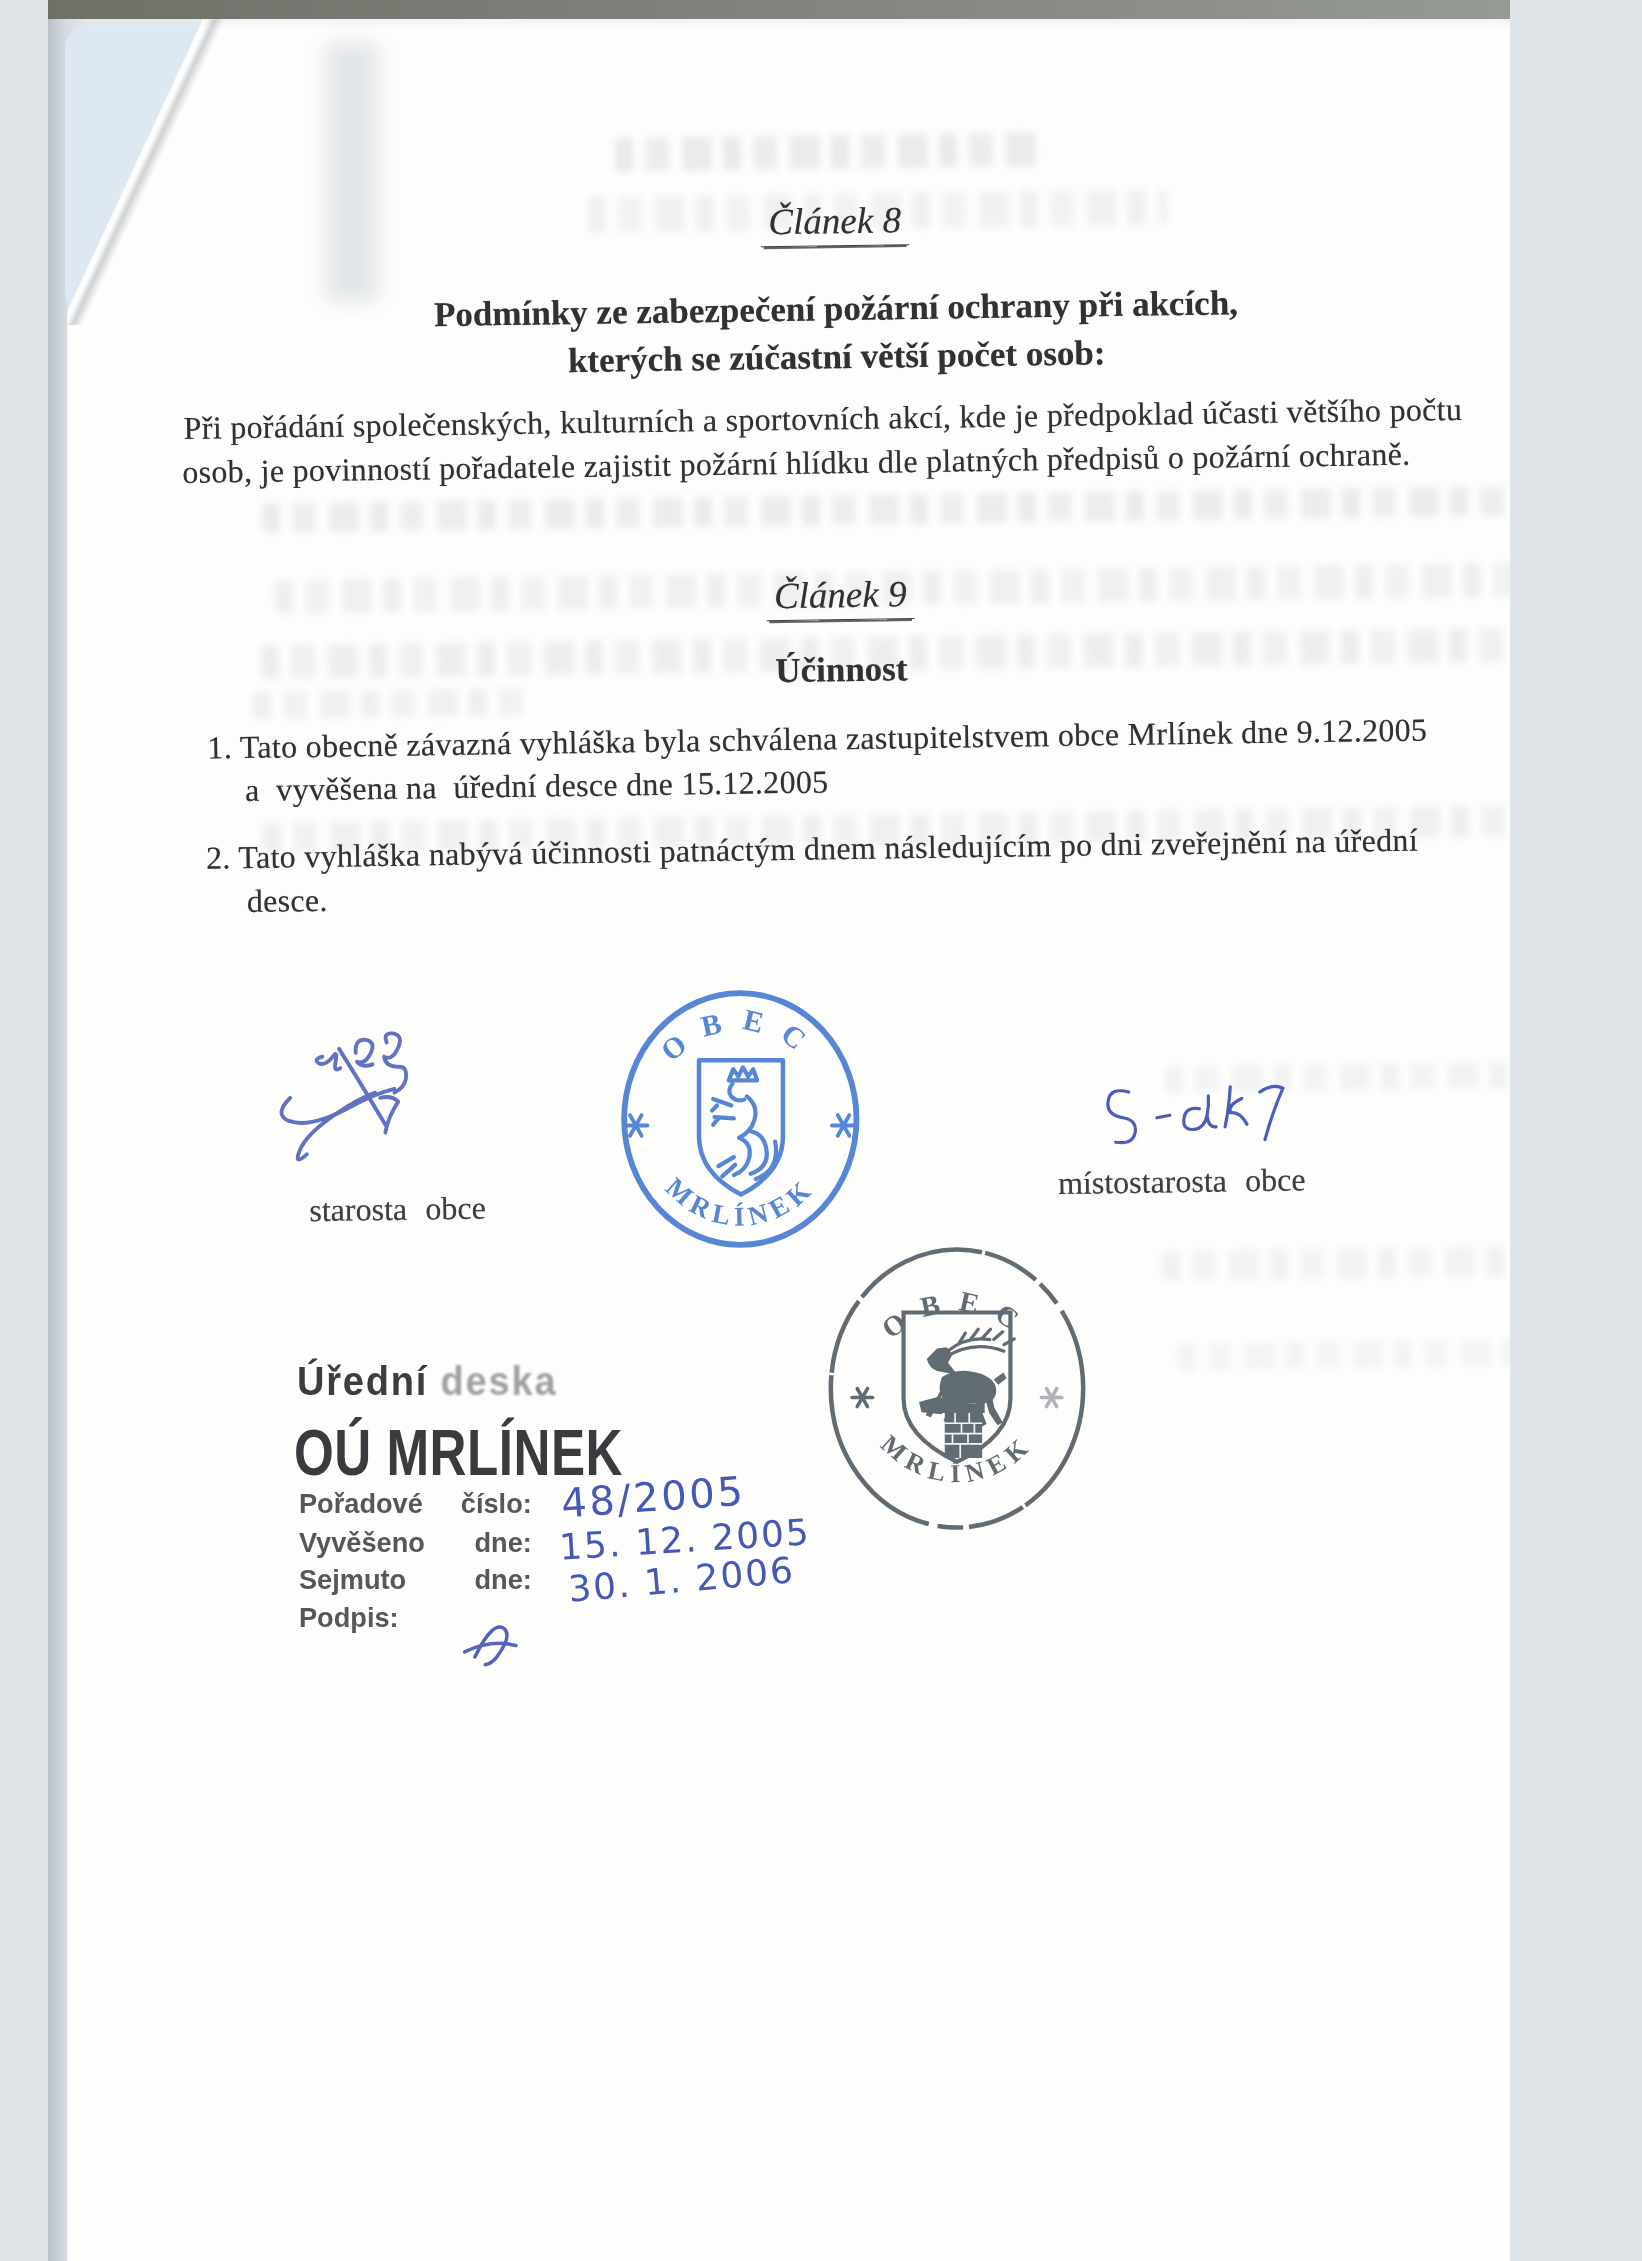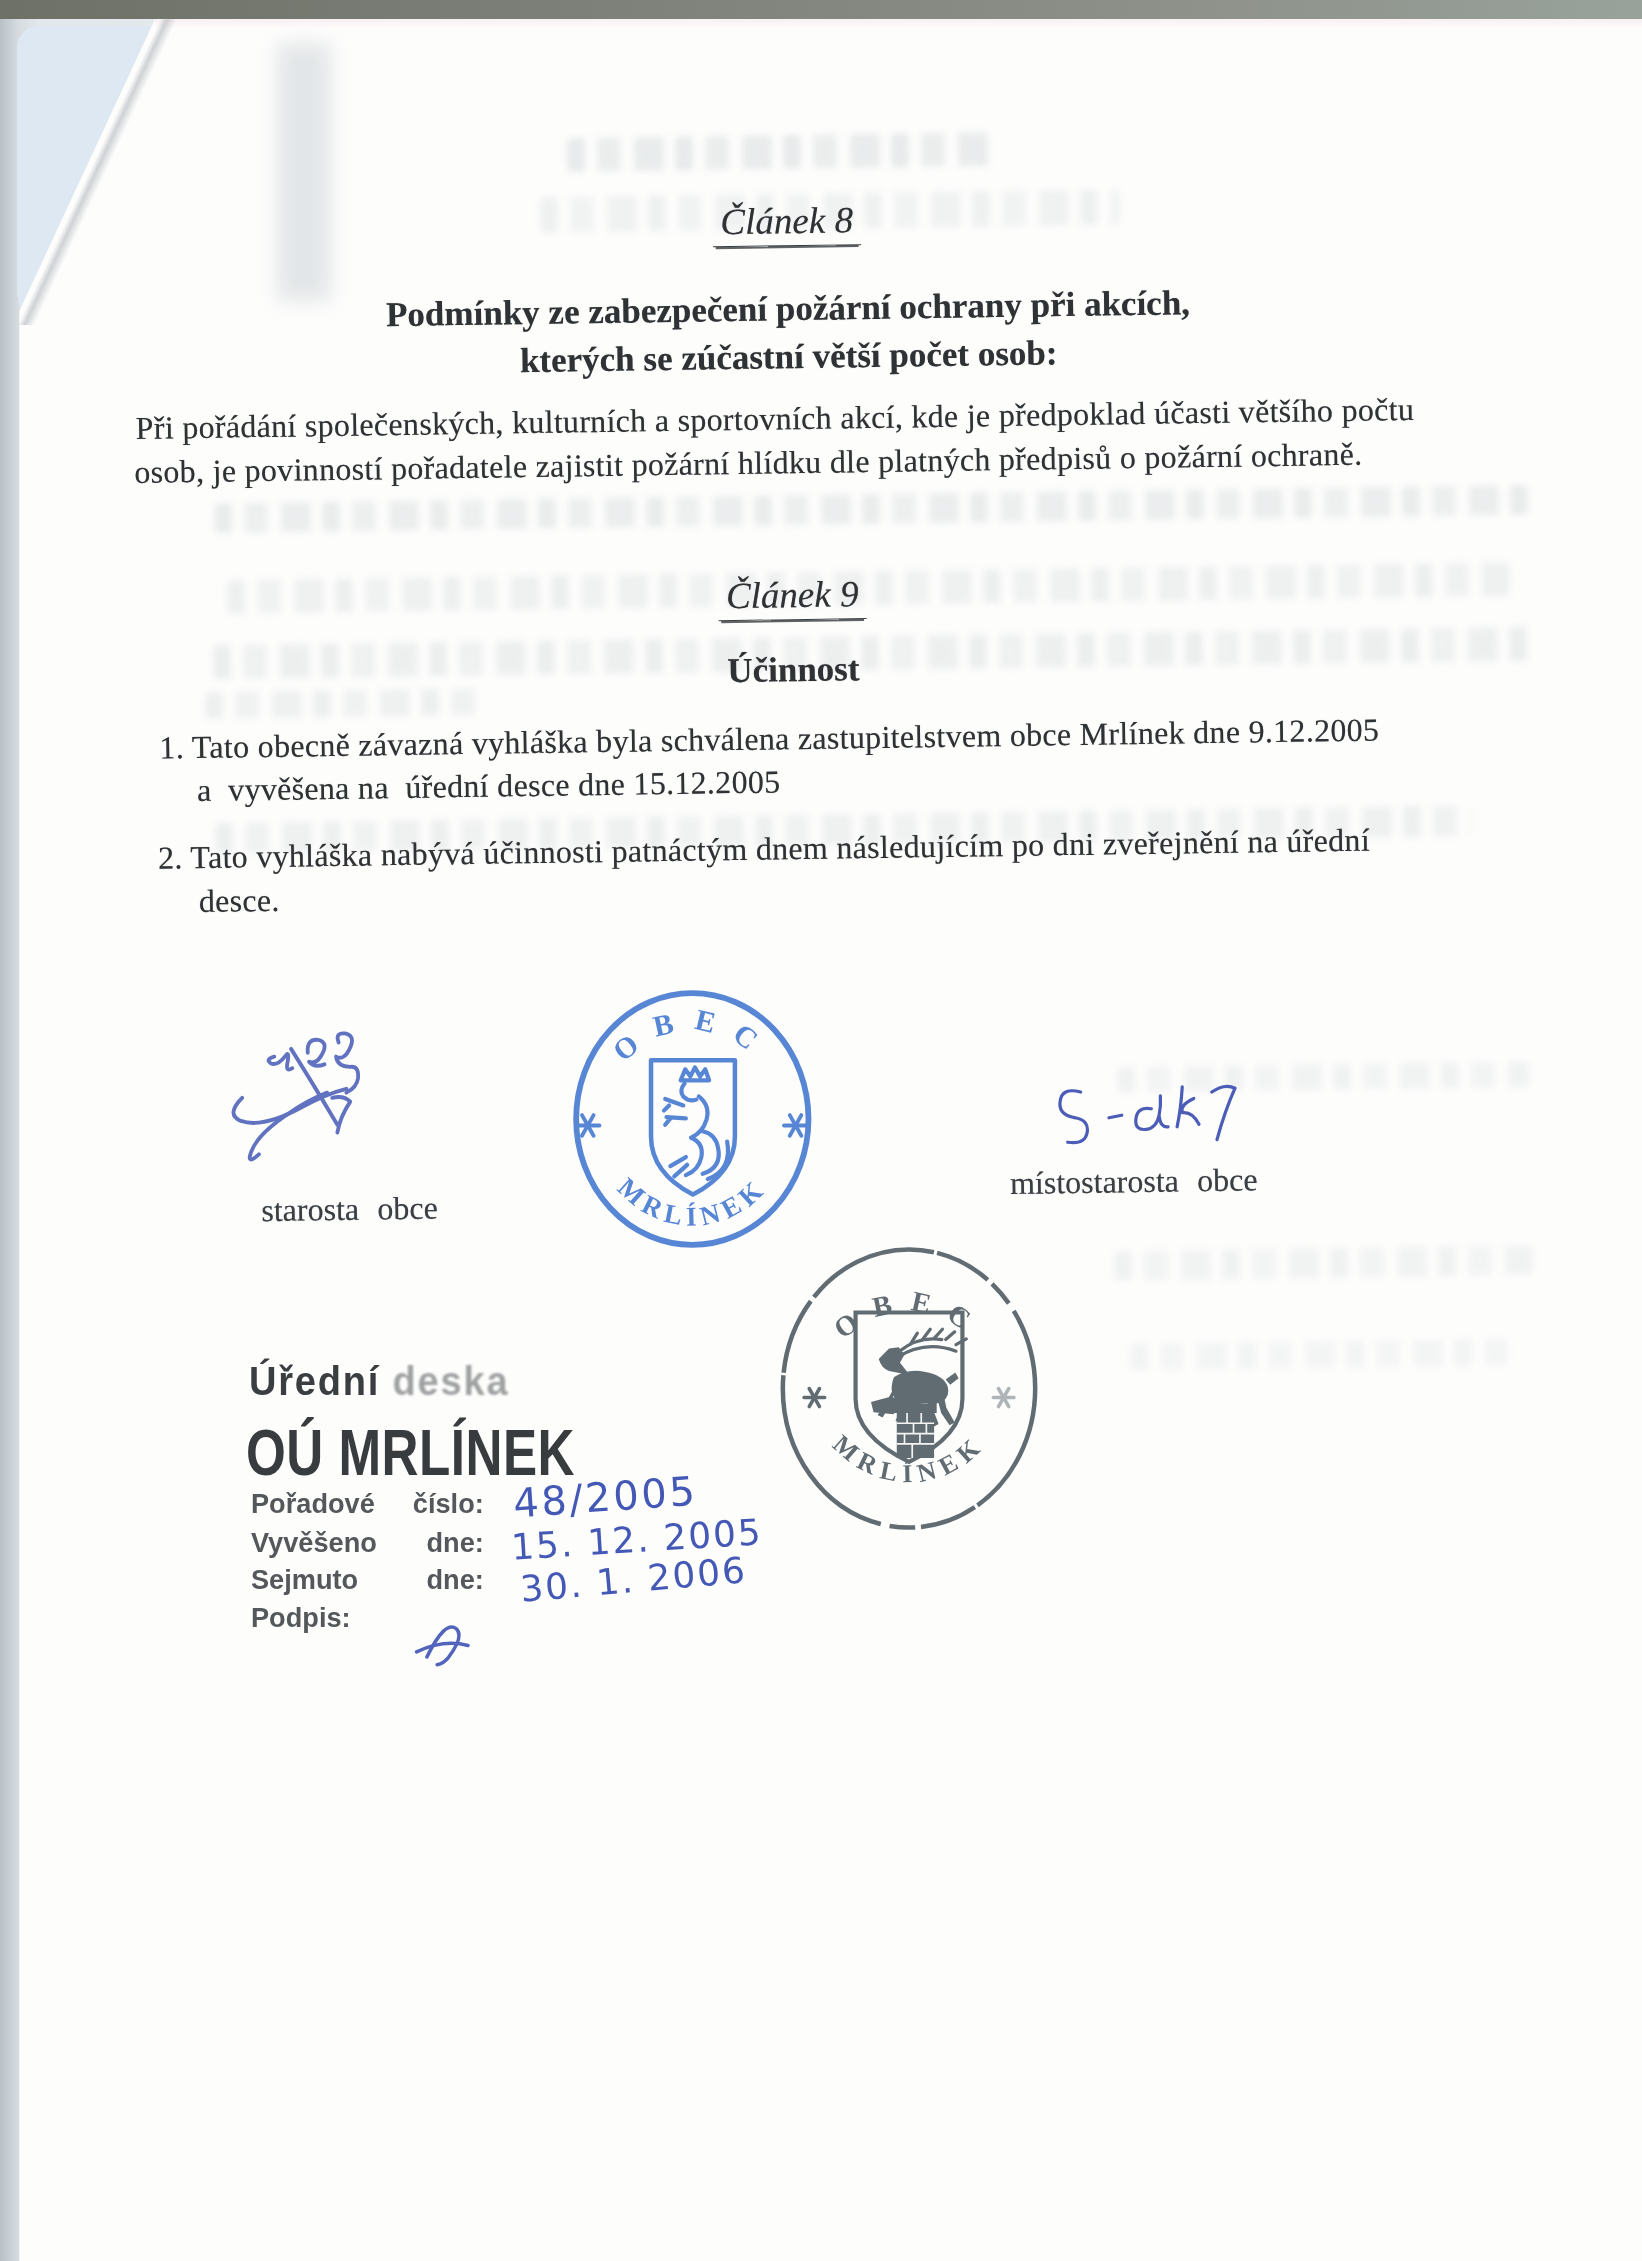--- a/index.html
+++ b/index.html
@@ -1,18 +1,18 @@
 <!DOCTYPE html>
 <html style="font-size:10.3px"><head>
 <meta charset="utf-8">
 <style>
   html,body{margin:0;padding:0;background:#dfe4e9;}
-  #screen{position:relative;width:1642px;height:2261px;overflow:hidden;
+  #screen{position:relative;width:1462px;height:2261px;overflow:hidden;
           background:linear-gradient(90deg,#b9c1c8 0px,#d4dade 17px,#e3e8ec 39px,#e7ebee 100%);
-          font-family:"Liberation Serif",serif;}
+          font-family:"Liberation Serif",serif;margin-left:48px;}
   .abs{position:absolute;}
   
   .topstrip{left:0;top:0;width:1642px;height:19.3px;
             background:linear-gradient(90deg,#6d7168 0%,#7d8078 35%,#8d9088 70%,#98a29b 100%);}
   
   .undercard{left:17px;top:26px;width:161px;height:303px;background:#dde8f2;
              border-radius:22px 3.9px 0 0;clip-path:polygon(0 0,100% 0,4% 100%,0 88%);}
   
   .page{left:0;top:0;width:1642px;height:2261px;background:#fdfdfc;
         clip-path:polygon(155px 19.3px,1642px 19.3px,1642px 2261px,19.3px 2261px,19.3px 311px);}

